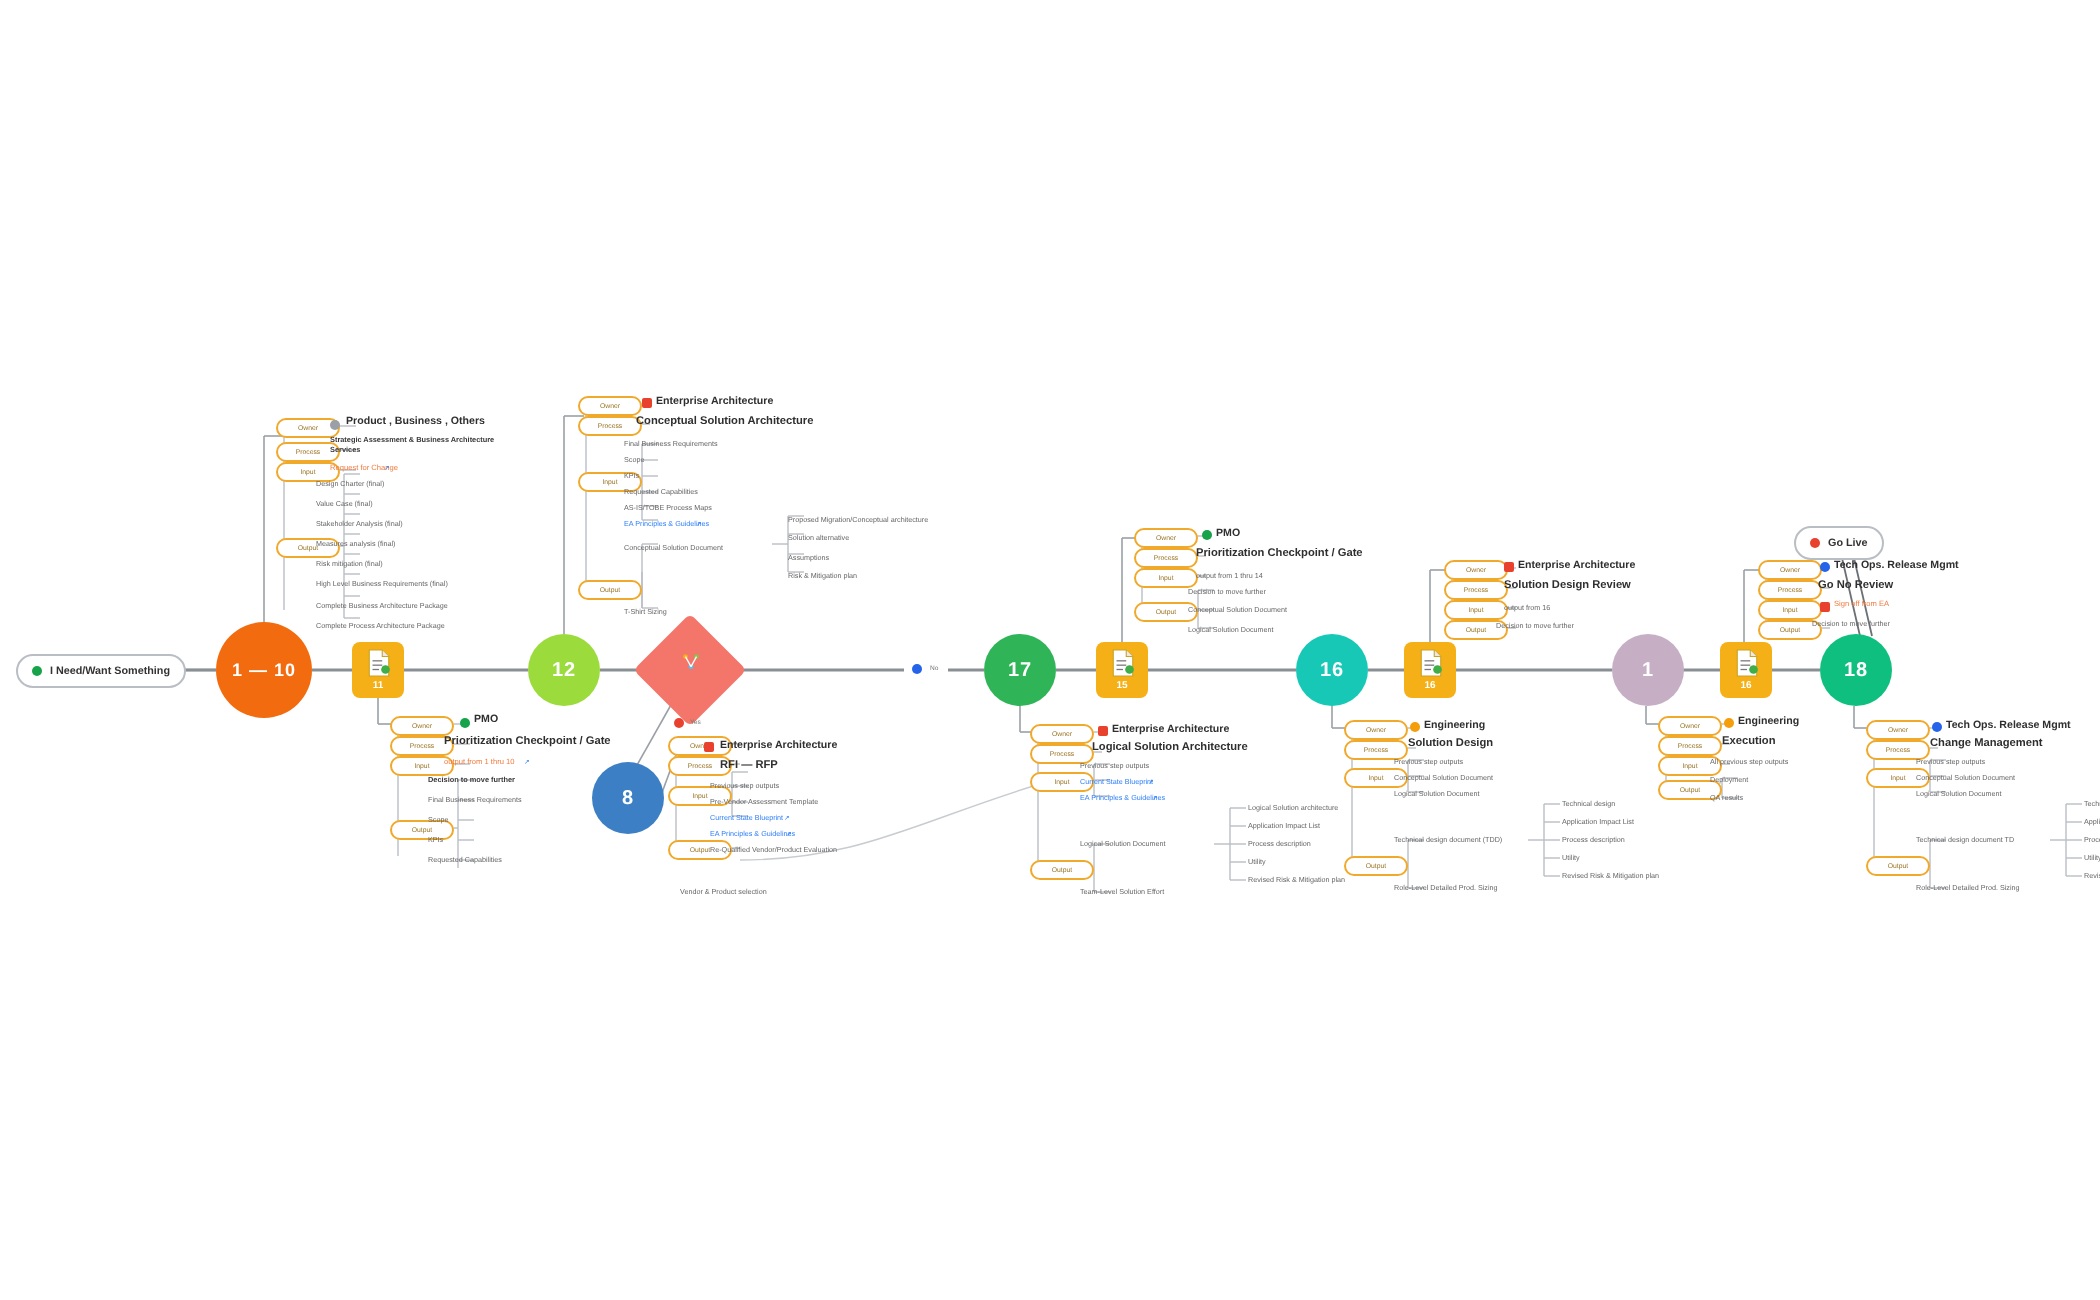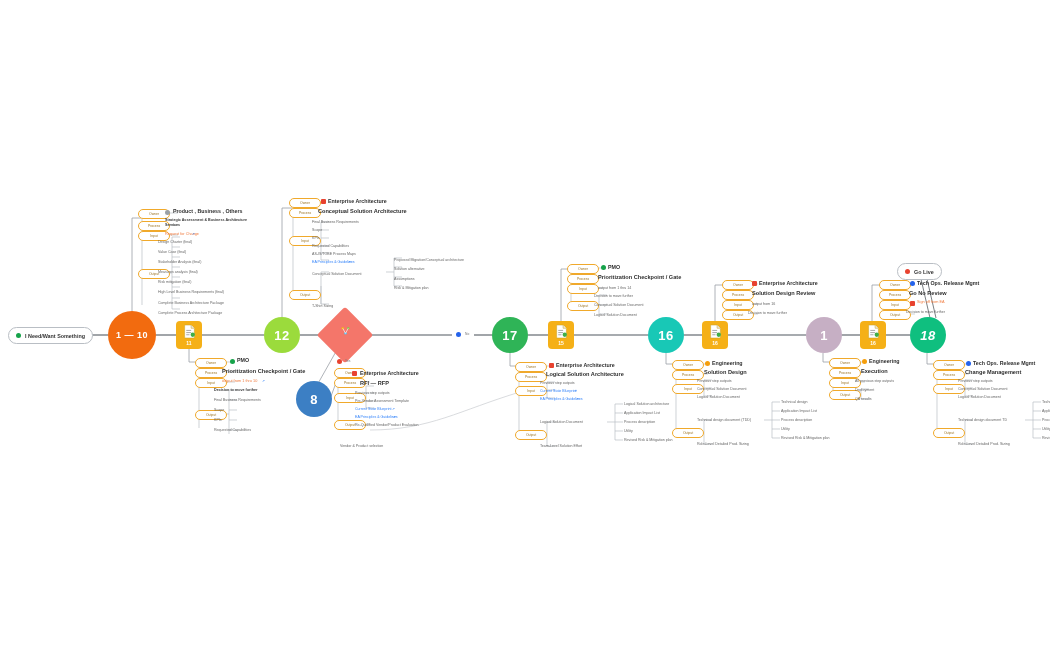--- a/index.html
+++ b/index.html
@@ -6,21 +6,21 @@
   body{width:1050px;height:650px;overflow:hidden;font-family:"Liberation Sans",sans-serif;}
   #canvas{position:relative;width:1050px;height:650px;background:#fff;}
   svg#wires{position:absolute;left:0;top:0;width:1050px;height:650px;pointer-events:none;}
 
   .node{position:absolute;box-sizing:border-box;}
 
   
   .circle{border-radius:50%;display:flex;align-items:center;justify-content:center;
           color:#fff;font-weight:bold;letter-spacing:.5px;}
   .c-big{width:48px;height:48px;font-size:9px;}
-  .c-med{width:36px;height:36px;font-size:13px;}
+  .c-med{width:36px;height:36px;font-size:10px;}
 
   
   .docnode{width:26px;height:28px;border-radius:4px;background:#F5B017;
            display:flex;flex-direction:column;align-items:center;justify-content:flex-start;
            padding-top:3px;}
   .docnode .num{font-size:5px;color:#fff;font-weight:bold;margin-top:1px;}
   .docglyph{width:13px;height:15px;}
 
   
   .diamond{width:40px;height:40px;background:#F4766A;transform:rotate(45deg);
@@ -218,21 +218,21 @@
       <g stroke="#7a7a7a" stroke-width="1.2">
           <line x1="6" y1="11" x2="15" y2="11"></line>
           <line x1="6" y1="15" x2="15" y2="15"></line>
           <line x1="6" y1="19" x2="12" y2="19"></line>
         </g>
       <circle cx="18" cy="19" r="4" fill="#3FAE49"></circle>
     </svg>
     <span class="num">16</span>
   </div>
 
-  <div class="node circle c-med" style="left:910px;top:317px;background:#0FBF7F;font-style:italic;">
+  <div class="node circle c-med" style="left:910px;top:317px;background:#0FBF7F;">
     <span>18</span>
   </div>
 
   <div class="t tiny" style="left:345px;top:359px;">Yes</div>
   <div class="dotic" style="left:337px;top:359px;background:#E8422F;"></div>
   <div class="t tiny" style="left:465px;top:332px;">No</div>
   <div class="dotic" style="left:456px;top:332px;background:#2563EB;border-radius:50%;"></div>
 
   <svg style="position:absolute;left:138px;top:205px;width:115px;height:110px;">
     <g stroke="#b9bec4" stroke-width="0.7" fill="none">

